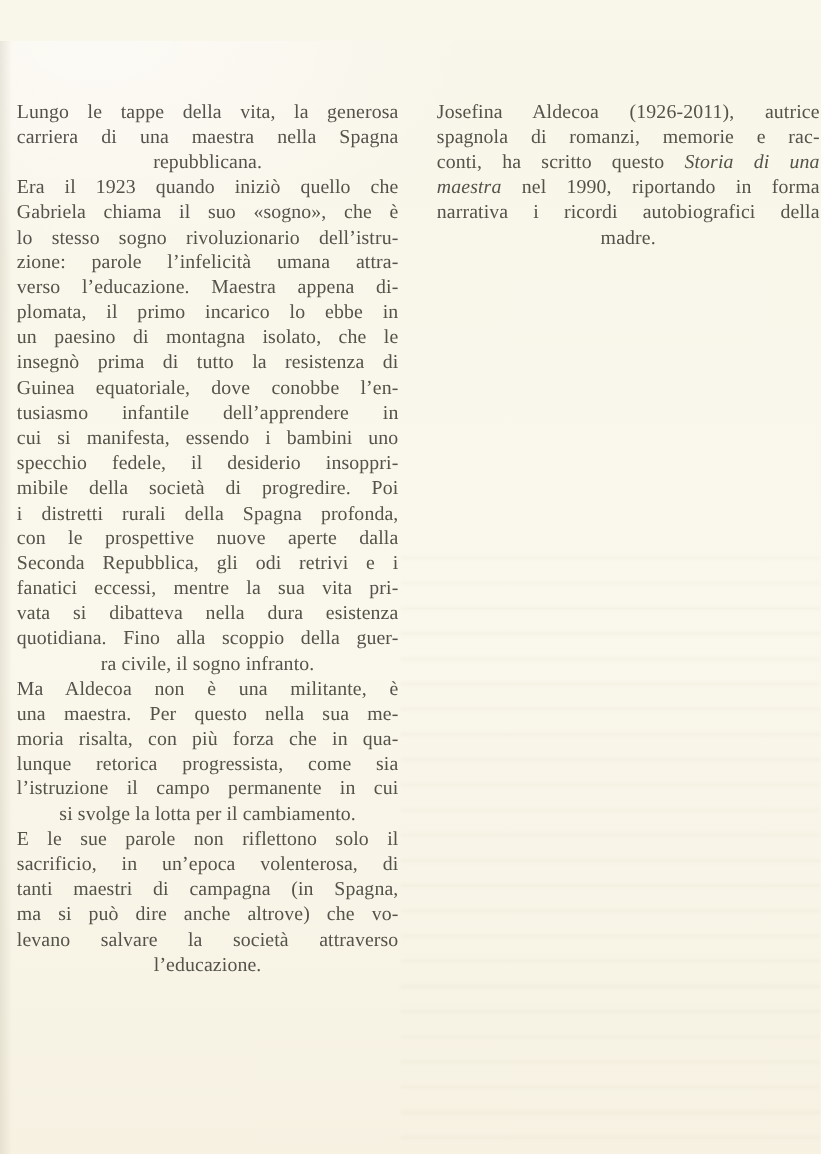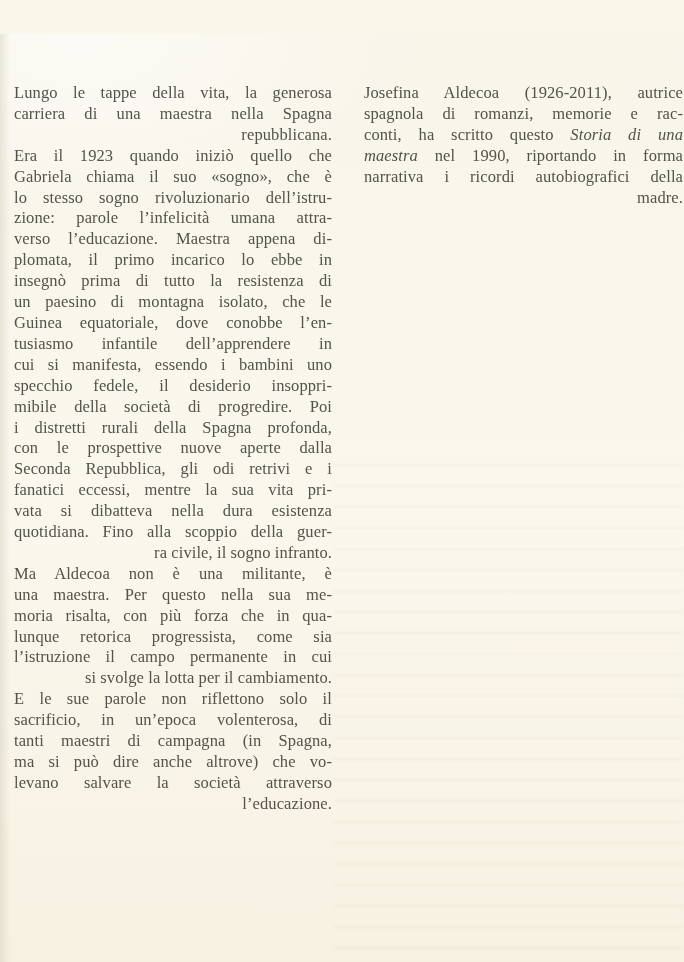--- a/index.html
+++ b/index.html
@@ -41,21 +41,21 @@
   .col {
     position: absolute;
     top: 49px;
     font-size: 16.5px;
     line-height: 20.9px;
     letter-spacing: 0.1px;
     color: #54534b;
   }
   .col-left  { left: 14px;  width: 318px; }
   .col-right { left: 364px; width: 319px; }
-  .line { text-align: right; white-space: normal; }
+  .line { text-align: center; white-space: normal; }
   .line.j {
     text-align: justify;
     text-align-last: justify;
   }
   .line em { font-style: italic; }
 </style>
 </head>
 <body>
 
 <div class="page">
@@ -63,22 +63,22 @@
   <div class="col col-left" style="color: rgb(84, 83, 75);">
       <div class="line j">Lungo le tappe della vita, la generosa</div>
       <div class="line j">carriera di una maestra nella Spagna</div>
       <div class="line">repubblicana.</div>
       <div class="line j">Era il 1923 quando iniziò quello che</div>
       <div class="line j">Gabriela chiama il suo «sogno», che è</div>
       <div class="line j">lo stesso sogno rivoluzionario dell’istru-</div>
       <div class="line j">zione: parole l’infelicità umana attra-</div>
       <div class="line j">verso l’educazione. Maestra appena di-</div>
       <div class="line j">plomata, il primo incarico lo ebbe in</div>
+      <div class="line j">un paesino di montagna isolato, che le</div>
       <div class="line j">insegnò prima di tutto la resistenza di</div>
-      <div class="line j">un paesino di montagna isolato, che le</div>
       <div class="line j">Guinea equatoriale, dove conobbe l’en-</div>
       <div class="line j">tusiasmo infantile dell’apprendere in</div>
       <div class="line j">cui si manifesta, essendo i bambini uno</div>
       <div class="line j">specchio fedele, il desiderio insoppri-</div>
       <div class="line j">mibile della società di progredire. Poi</div>
       <div class="line j">i distretti rurali della Spagna profonda,</div>
       <div class="line j">con le prospettive nuove aperte dalla</div>
       <div class="line j">Seconda Repubblica, gli odi retrivi e i</div>
       <div class="line j">fanatici eccessi, mentre la sua vita pri-</div>
       <div class="line j">vata si dibatteva nella dura esistenza</div>

